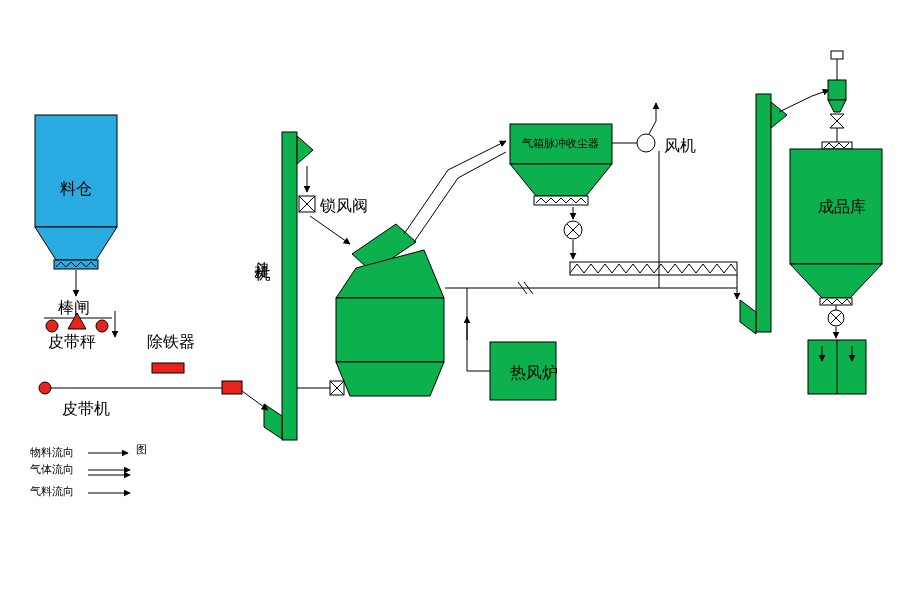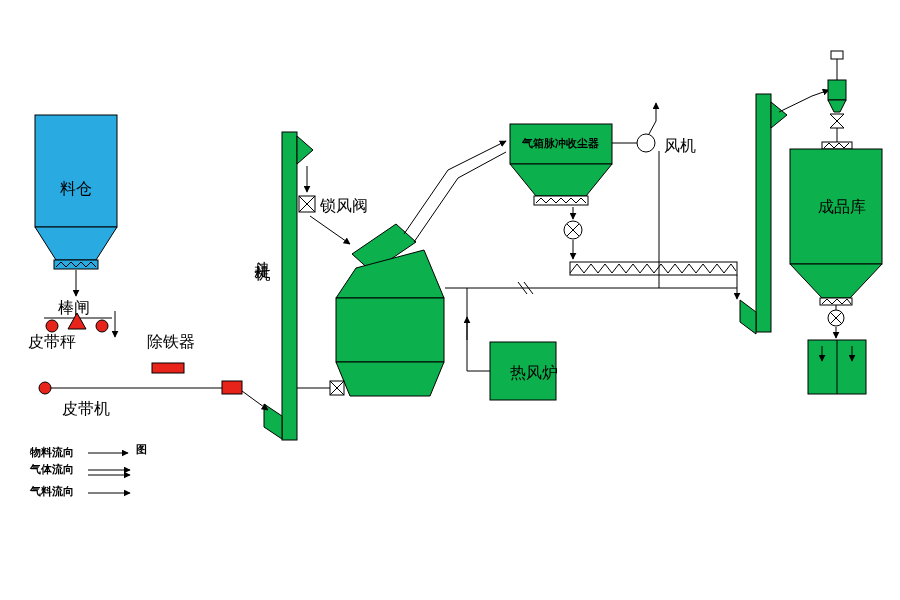--- a/index.html
+++ b/index.html
@@ -1,21 +1,21 @@
 <!DOCTYPE html>
 <html><head>
 <meta charset="utf-8">
 <style>
   * { margin:0; padding:0; box-sizing:border-box; }
   html,body { width:900px; height:600px; background:#fff;
     font-family:"DejaVu Sans","Liberation Sans",sans-serif; }
   .stage { position:relative; width:900px; height:600px; background:#fff; overflow:hidden; }
   .stage svg { position:absolute; left:0; top:0; }
   .lbl { position:absolute; font-size:16px; color:#000; line-height:1.15; white-space:nowrap; }
-  .lbl.small { font-size:11px;font-weight:bold; }
+  .lbl.small { font-size:11px; }
   .lbl.vert { writing-mode:vertical-rl; text-orientation:upright; letter-spacing:2px; }
   svg line, svg polyline { stroke:#000; stroke-width:1; fill:none; }
   svg path { stroke:#000; stroke-width:1; fill:none; }
   svg rect, svg polygon, svg circle { stroke:#000; stroke-width:1; }
 </style>
 </head>
 <body>
 
 <div class="stage">
 <svg width="900" height="600" viewBox="0 0 900 600">
@@ -170,21 +170,21 @@
   <g>
     <line x1="88" y1="453" x2="128" y2="453" marker-end="url(#arr)"></line>
     <line x1="88" y1="470" x2="130" y2="470" marker-end="url(#arr)"></line>
     <line x1="88" y1="475" x2="130" y2="475" marker-end="url(#arr)"></line>
     <line x1="88" y1="493" x2="130" y2="493" marker-end="url(#arr)"></line>
   </g>
 </svg>
 
   <div class="lbl" style="left:60px;top:180px">料仓</div>
   <div class="lbl" style="left:58px;top:299px">棒闸</div>
-  <div class="lbl" style="left:28px;top:333px">皮带秤</div>
+  <div class="lbl" style="left:48px;top:333px">皮带秤</div>
   <div class="lbl" style="left:147px;top:333px">除铁器</div>
   <div class="lbl" style="left:62px;top:400px">皮带机</div>
   <div class="lbl vert" style="left:253px;top:248px">斗提机</div>
   <div class="lbl" style="left:320px;top:197px">锁风阀</div>
   <div class="lbl small" style="left:522px;top:138px">气箱脉冲收尘器</div>
   <div class="lbl" style="left:664px;top:137px">风机</div>
   <div class="lbl" style="left:510px;top:364px">热风炉</div>
   <div class="lbl" style="left:818px;top:198px">成品库</div>
 
   <div class="lbl small" style="left:30px;top:447px">物料流向</div>

